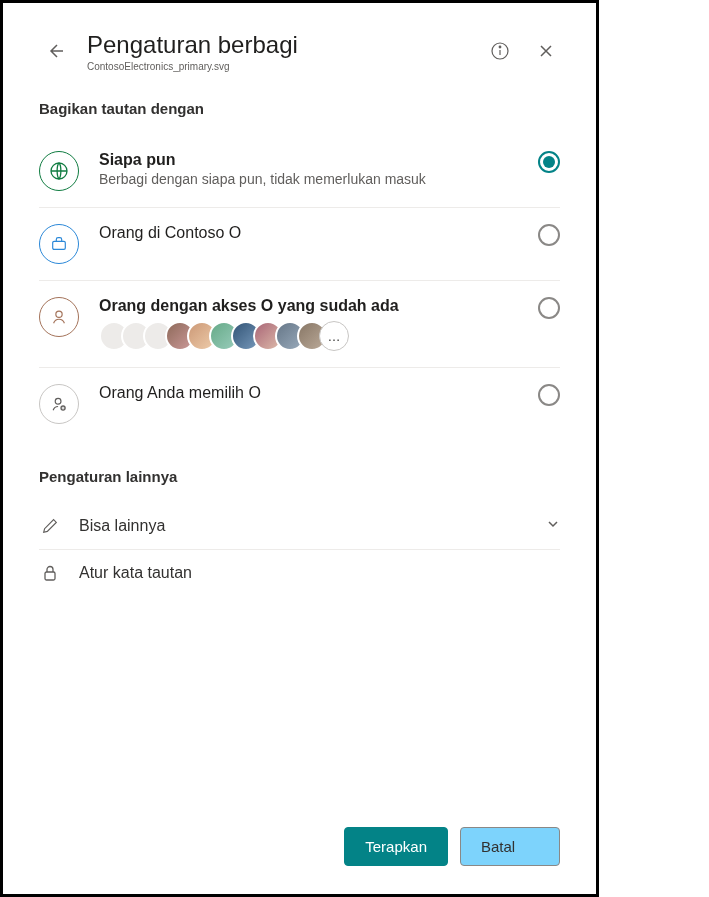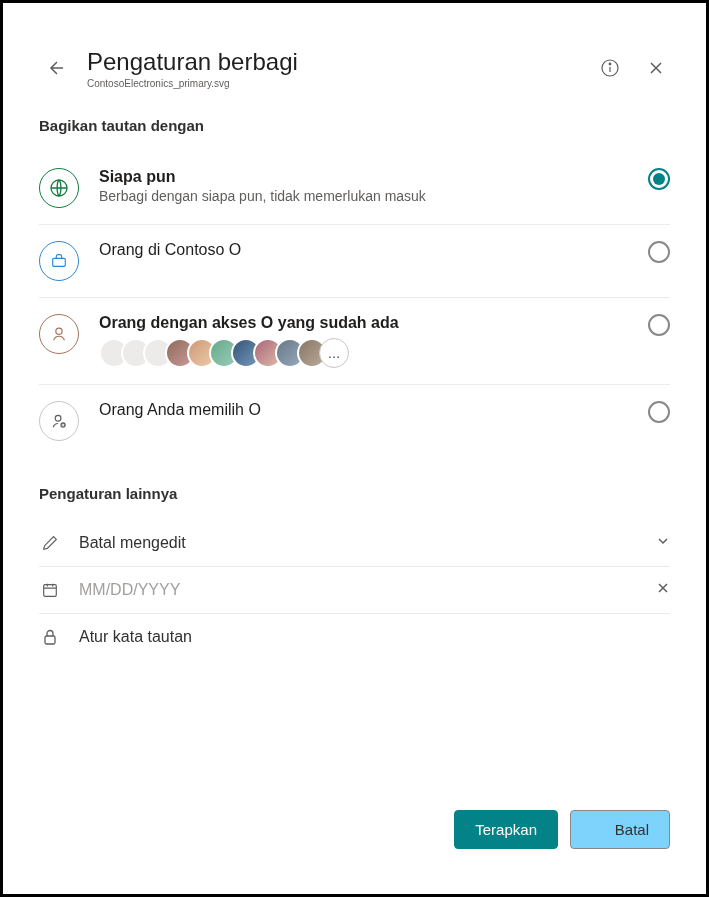--- a/index.html
+++ b/index.html
@@ -3,24 +3,24 @@
 <meta charset="utf-8">
 <style>
   * { box-sizing: border-box; }
   body {
     margin: 0;
     font-family: "Segoe UI", -apple-system, BlinkMacSystemFont, sans-serif;
     background: #fff;
     color: #323130;
   }
   .dialog {
-    width: 709px;
+    width: 599px;
     height: 897px;
     border: 3px solid #000;
-    padding: 45px 36px;
+    padding: 28px 36px;
     display: flex;
     flex-direction: column;
   }
   .header {
     display: flex;
     align-items: flex-start;
     gap: 16px;
     margin-bottom: 28px;
   }
   .back-btn {
@@ -159,21 +159,21 @@
     justify-content: flex-end;
     gap: 12px;
     padding-top: 20px;
   }
   .btn {
     min-width: 100px;
     padding: 10px 20px;
     font-size: 15px;
     border-radius: 4px;
     cursor: pointer;
-    text-align: right;
+    text-align: left;
   }
   .btn-primary {
     background: #038387;
     color: #fff;
     border: 1px solid #038387;
   }
   .btn-secondary {
     background: #7dd3fc;
     color: #323130;
     border: 1px solid #8a8886;
@@ -287,42 +287,28 @@
 
   <div class="more-settings">
     <div class="section-label">Pengaturan lainnya</div>
 
     <div class="setting-row">
       <div class="setting-icon">
         <svg width="18" height="18" viewBox="0 0 20 20" fill="none" stroke="currentColor" stroke-width="1.3">
             <path d="M14 3l3 3L7 16l-4 1 1-4L14 3z"></path>
           </svg>
       </div>
-      <div class="setting-text">Batal mengedit</div>
+      <div class="setting-text">Bisa lainnya</div>
       <div class="chevron">
         <svg width="14" height="14" viewBox="0 0 14 14" fill="none" stroke="currentColor" stroke-width="1.5">
             <path d="M3 5l4 4 4-4"></path>
           </svg>
       </div>
     </div>
 
-    <div class="setting-row">
-      <div class="setting-icon">
-        <svg width="18" height="18" viewBox="0 0 20 20" fill="none" stroke="currentColor" stroke-width="1.3">
-            <rect x="3" y="4" width="14" height="13" rx="1.5"></rect>
-            <path d="M3 8h14M7 3v3M13 3v3"></path>
-          </svg>
-      </div>
-      <div class="setting-text placeholder">MM/DD/YYYY</div>
-      <div class="chevron">
-        <svg width="14" height="14" viewBox="0 0 14 14" stroke="currentColor" stroke-width="1.5">
-            <path d="M3 3l8 8M11 3l-8 8"></path>
-          </svg>
-      </div>
-    </div>
 
     <div class="setting-row">
       <div class="setting-icon">
         <svg width="16" height="18" viewBox="0 0 16 18" fill="none" stroke="currentColor" stroke-width="1.3">
             <rect x="3" y="8" width="10" height="8" rx="1.5"></rect>
             <path d="M5 8V5.5a3 3 0 016 0V8"></path>
           </svg>
       </div>
       <div class="setting-text">Atur kata tautan</div>
     </div>

